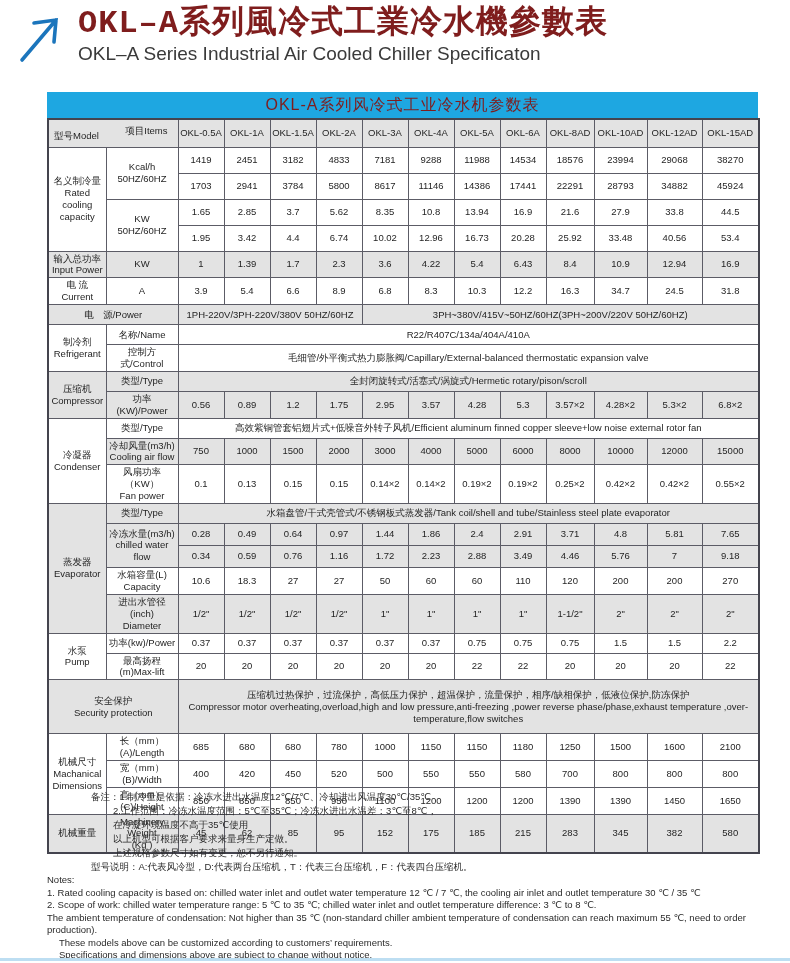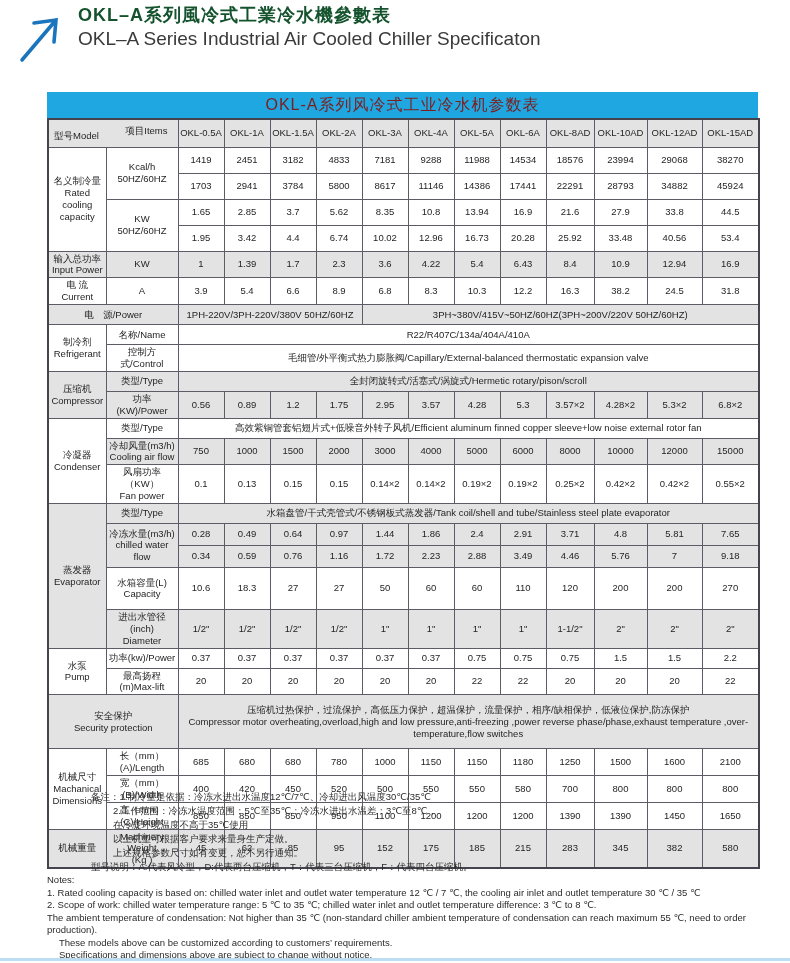--- a/index.html
+++ b/index.html
@@ -2,21 +2,21 @@
 <html><head>
 <meta charset="utf-8">
 <style>
   html,body{margin:0;padding:0;background:#fff;}
   .page{position:relative;width:790px;height:963px;background:#ffffff;overflow:hidden;
         font-family:"Liberation Sans","DejaVu Sans",sans-serif;color:#1f1f1f;}
   
   .hdr{position:absolute;top:6px;left:14px;display:flex;align-items:flex-start;}
   .hdr svg{margin-top:6px;margin-right:14px;}
   .titles{line-height:1.1;}
-  .t-zh{font-size:18px;font-weight:600;color:#14532d;letter-spacing:1px;}
+  .t-zh{font-size:32px;font-weight:600;color:#7f1d1d;letter-spacing:1px;font-family:Liberation Mono, monospace;}
   .t-en{font-size:19px;font-weight:400;color:#3a3a3a;margin-top:3px;}
   
   .caption-bar{position:absolute;left:47px;top:92px;width:711px;height:26px;
     display:flex;align-items:center;justify-content:center;
     color:#7f1d1d;font-size:16px;font-weight:500;letter-spacing:1px;}
   table.spec{position:absolute;left:47px;top:118px;width:711px;border-collapse:collapse;
     table-layout:fixed;font-size:9.5px;}
   table.spec td{border:1px solid #5c5c66;text-align:center;vertical-align:middle;
     padding:1px 1px;white-space:pre-line;line-height:1.25;background:#fff;overflow:hidden;}
   table.spec{border:2px solid #44444e;}
@@ -176,21 +176,21 @@
           <td>A</td>
           <td>3.9</td>
           <td>5.4</td>
           <td>6.6</td>
           <td>8.9</td>
           <td>6.8</td>
           <td>8.3</td>
           <td>10.3</td>
           <td>12.2</td>
           <td>16.3</td>
-          <td>38.2</td>
+          <td>34.7</td>
           <td>24.5</td>
           <td>31.8</td>
         </tr>
         <tr class="shade" style="height: 20px;">
           <td colspan="2">电　源/Power</td>
           <td colspan="4">1PH-220V/3PH-220V/380V 50HZ/60HZ</td>
           <td colspan="8">3PH~380V/415V~50HZ/60HZ(3PH~200V/220V  50HZ/60HZ)</td>
         </tr>
         <tr style="height: 20px;">
           <td rowspan="2">制冷剂
@@ -290,21 +290,21 @@
           <td>1.16</td>
           <td>1.72</td>
           <td>2.23</td>
           <td>2.88</td>
           <td>3.49</td>
           <td>4.46</td>
           <td>5.76</td>
           <td>7</td>
           <td>9.18</td>
         </tr>
-        <tr style="height: 42px;">
+        <tr style="height: 27px;">
           <td>水箱容量(L)
 Capacity</td>
           <td>10.6</td>
           <td>18.3</td>
           <td>27</td>
           <td>27</td>
           <td>50</td>
           <td>60</td>
           <td>60</td>
           <td>110</td>

